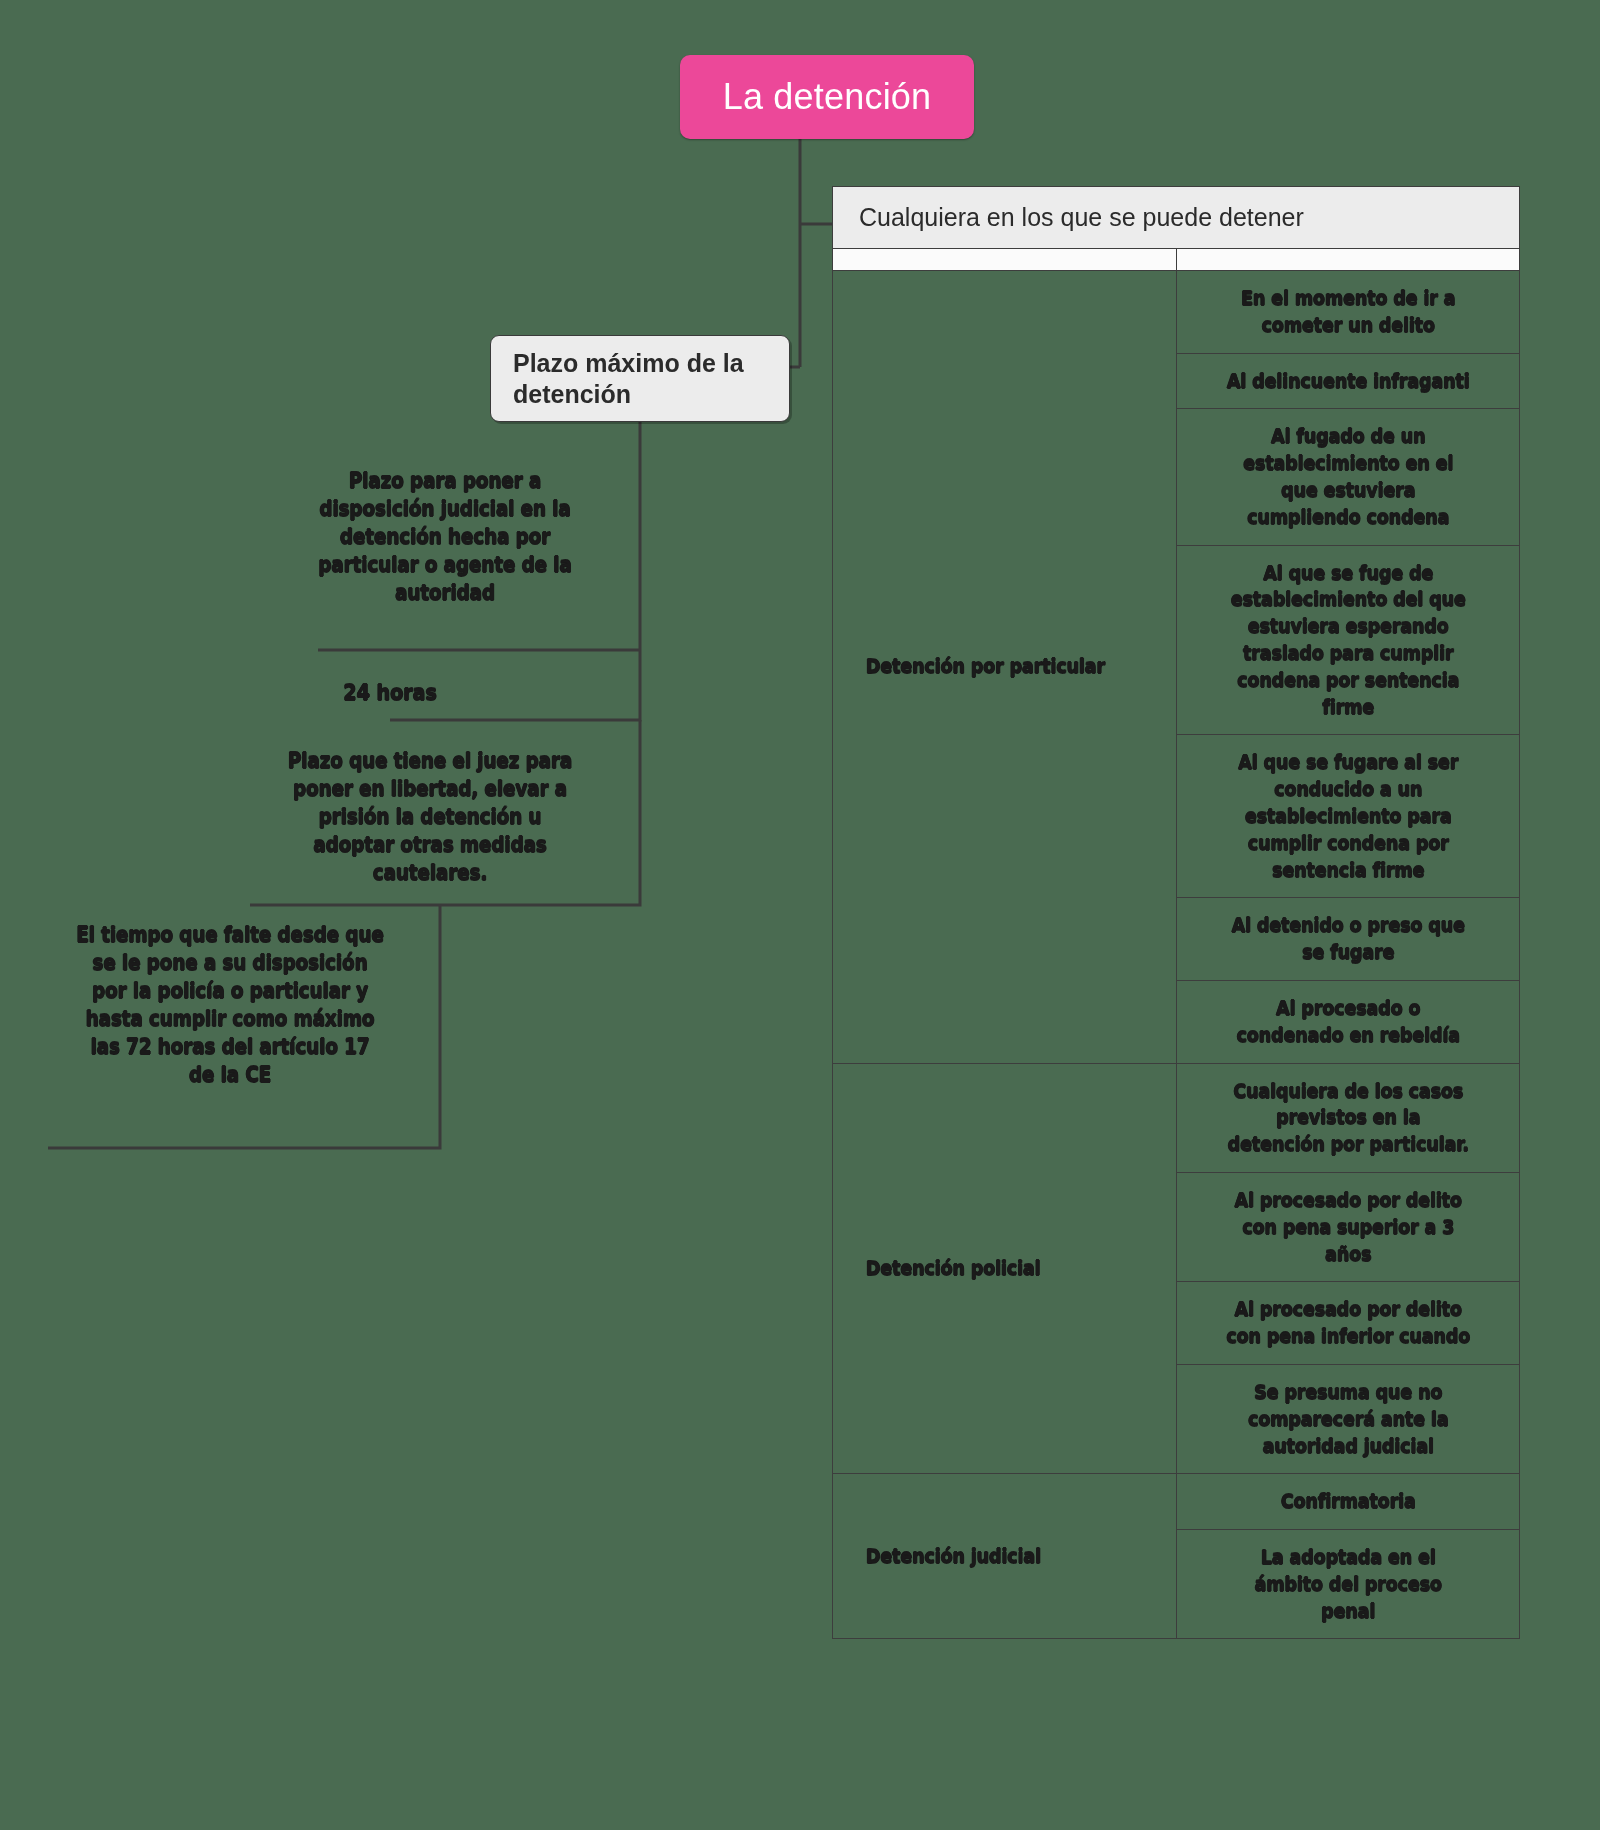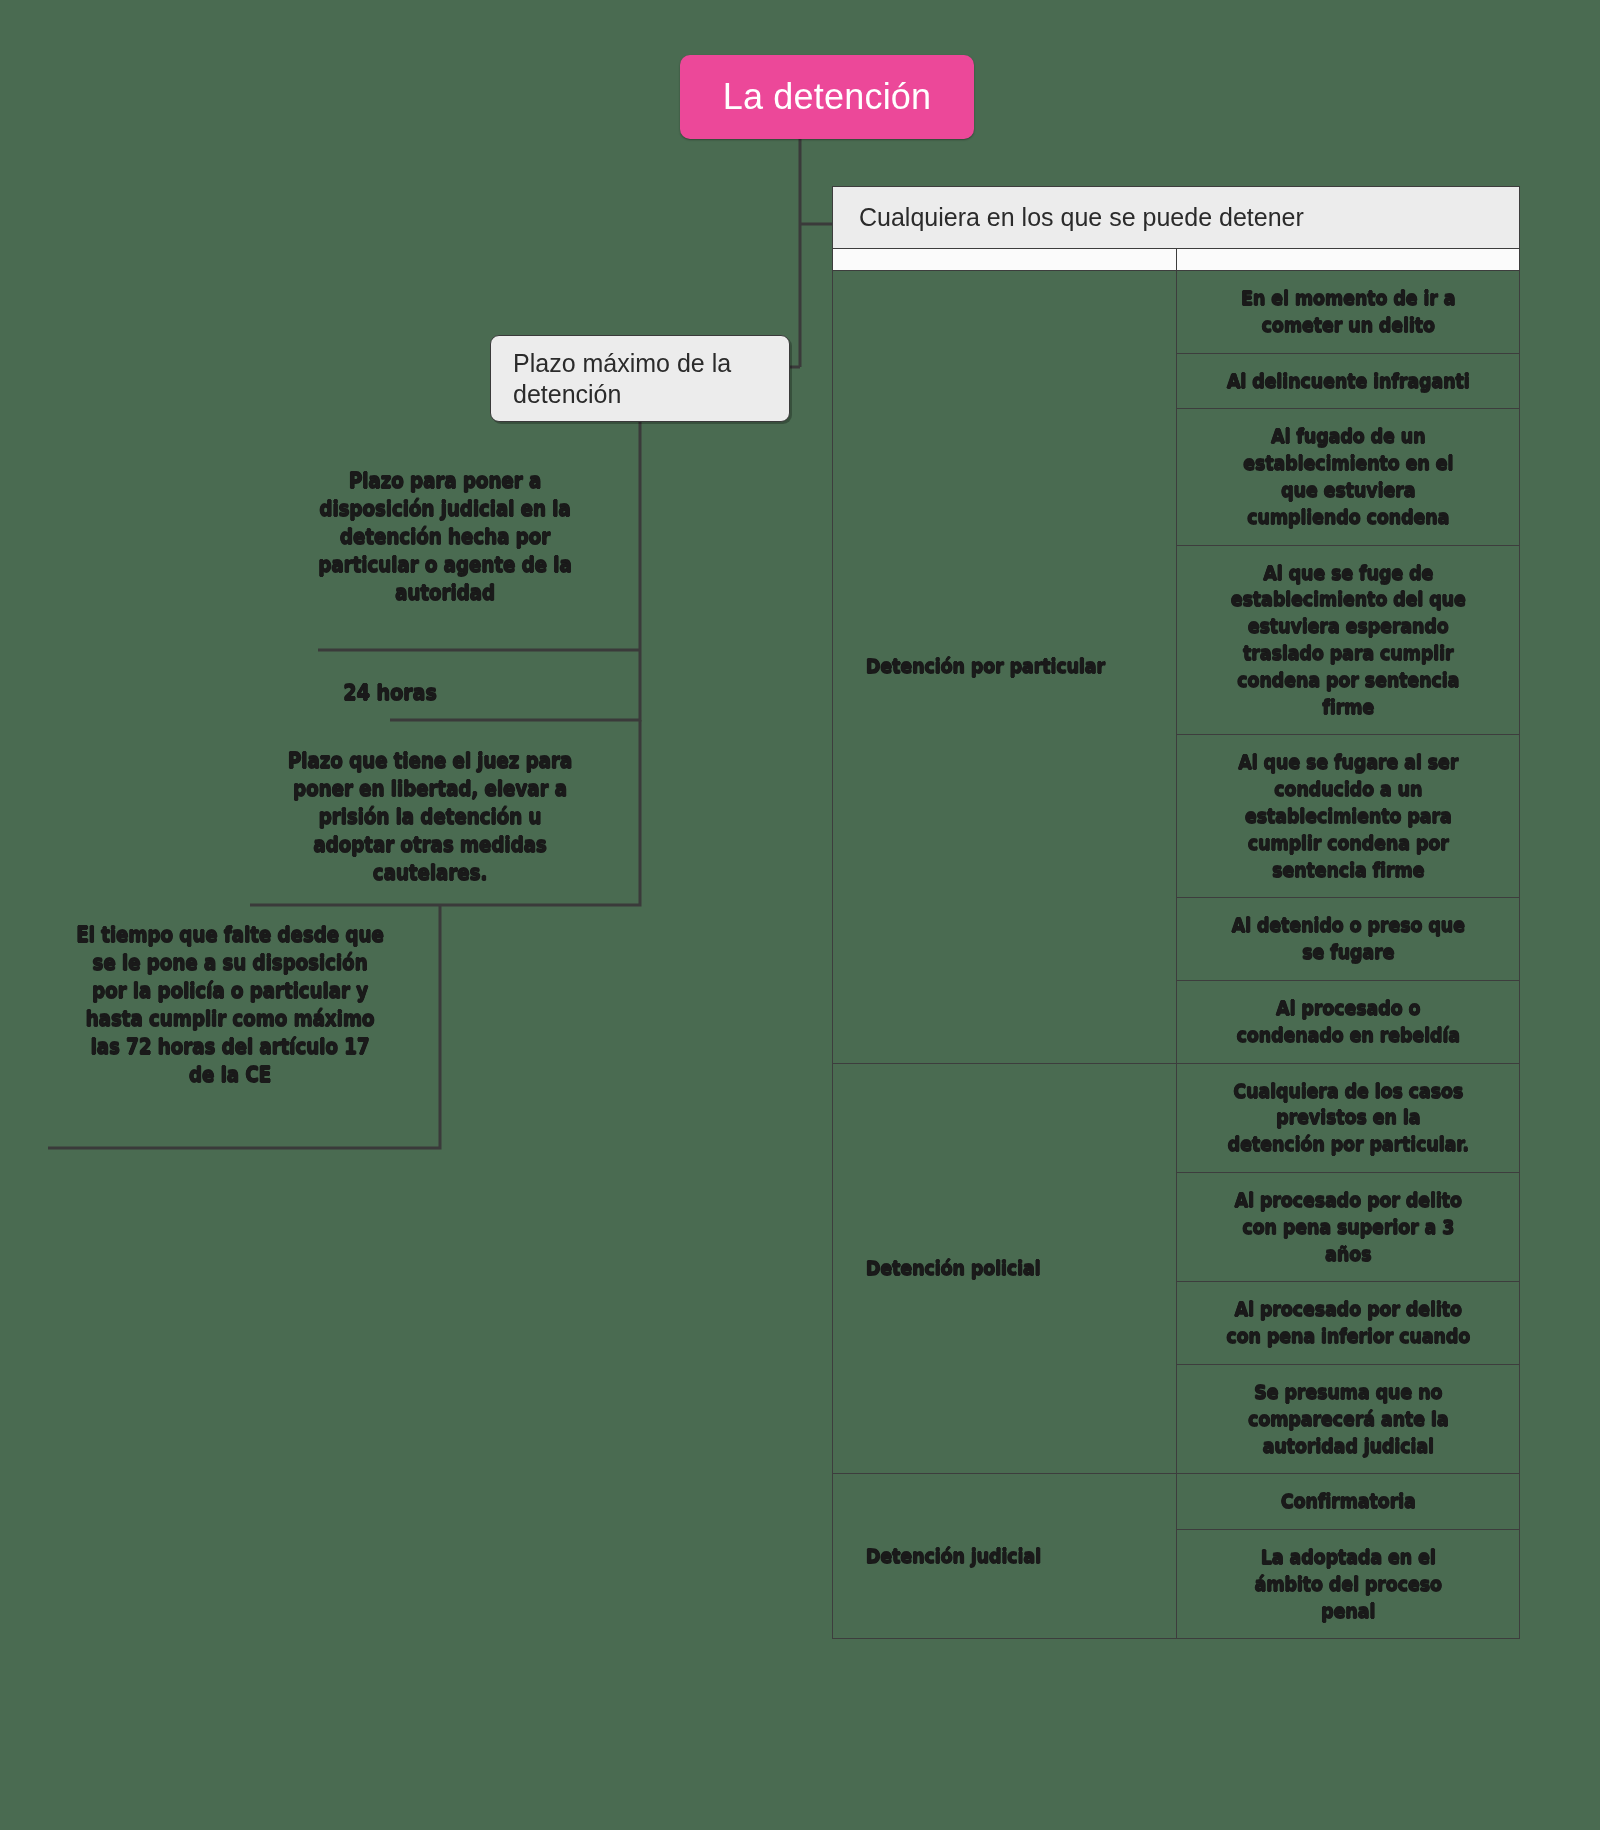--- a/index.html
+++ b/index.html
@@ -22,21 +22,21 @@
     box-shadow:0 1px 2px rgba(0,0,0,.35);
   }
 
   
   .plain-node{
     position:absolute;left:490px;top:335px;width:300px;height:87px;
     background:#ececec;border:1.6px solid #3a3a3a;border-radius:9px;
     box-sizing:border-box;
     display:flex;align-items:center;
     padding:0 22px;
-    color:#2b2b2b;font-size:25px;line-height:1.22;font-weight:400;
+    color:#2b2b2b;font-size:25px;line-height:1.22;font-weight:700;
     box-shadow:2px 2px 0 rgba(0,0,0,.25);
   }
 
   
   .branch-label{
     position:absolute;
     color:#1a1a1a;
     font-family:"DejaVu Sans",sans-serif;
     font-weight:700;
     font-size:21px;

